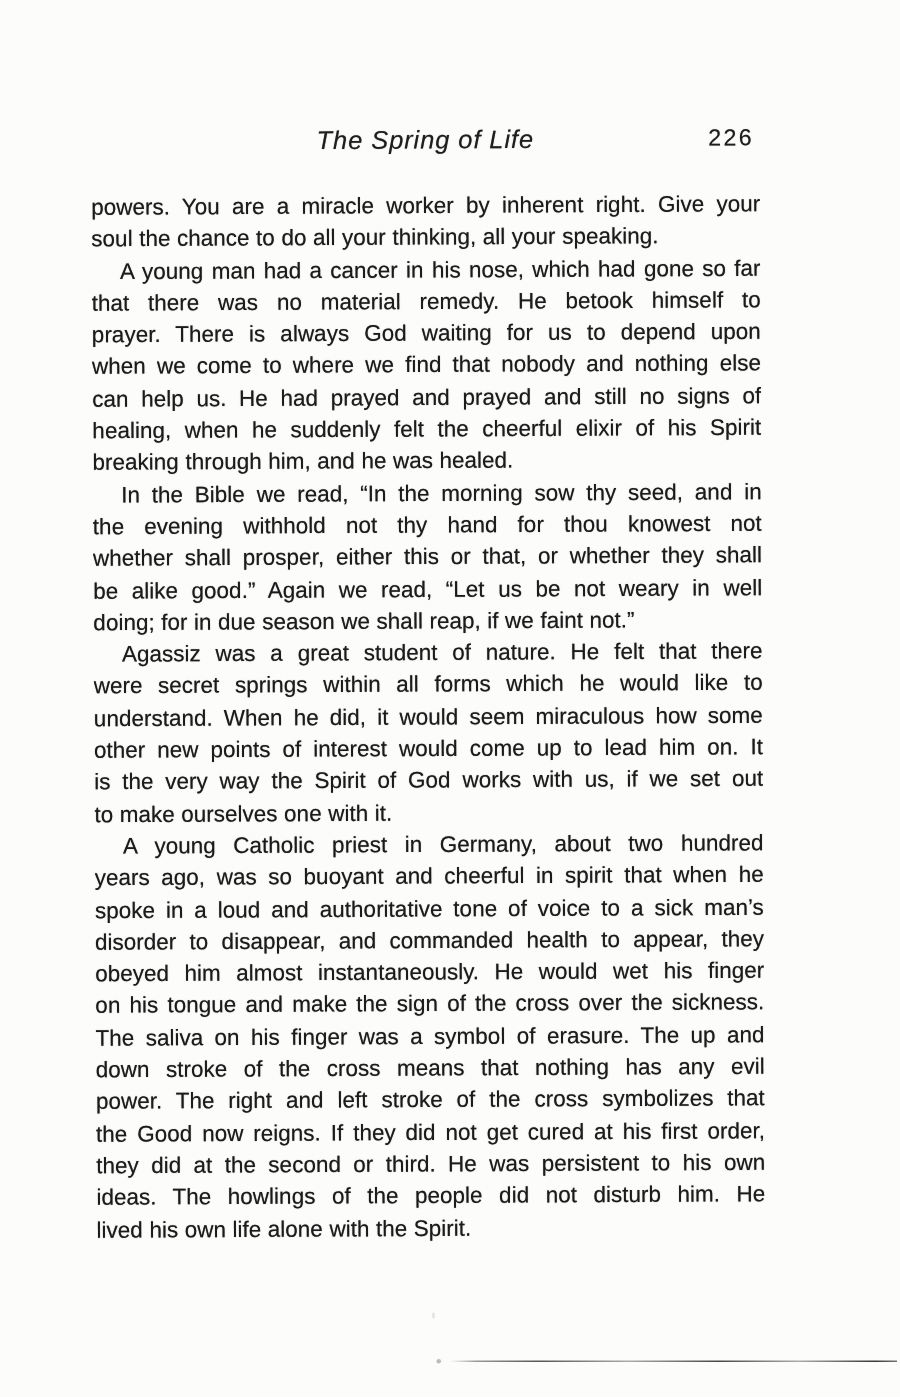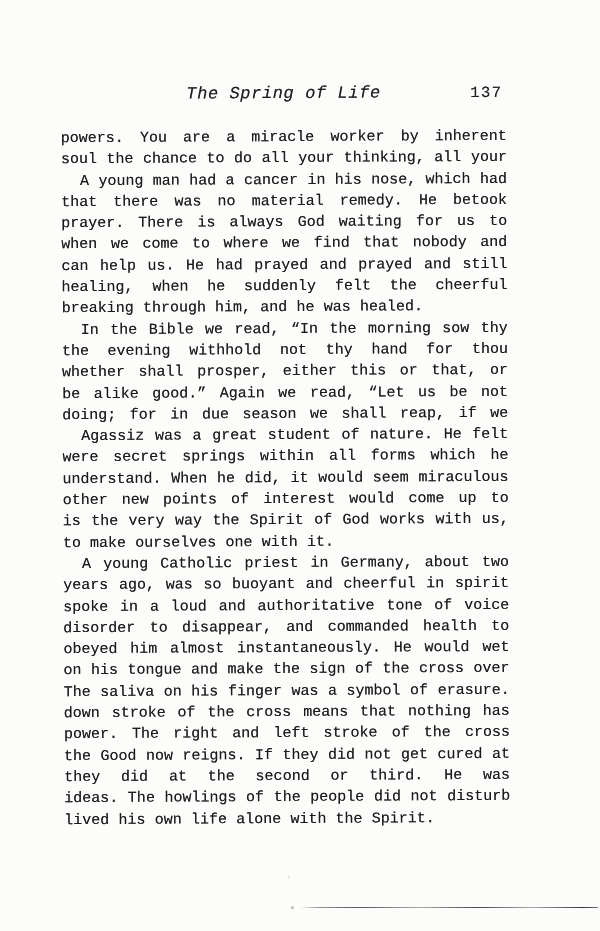--- a/index.html
+++ b/index.html
@@ -5,21 +5,21 @@
   html, body {
     margin: 0;
     padding: 0;
   }
   .page {
     position: relative;
     width: 600px;
     height: 931px;
     background: #fcfcfb;
     overflow: hidden;
-    font-family: Liberation Mono, monospace;
+    font-family: Liberation Sans, sans-serif;
     color: #1b1b1b;
   }
   .content {
     position: absolute;
     left: 62px;
     top: 0;
     width: 446px;
     height: 931px;
     transform: rotate(-0.3deg);
     transform-origin: 50% 40%;
@@ -108,21 +108,21 @@
     background: rgba(120,120,120,0.18);
   }
 </style>
 </head>
 <body>
 
 <div class="page">
   <div class="content">
     <div class="running-header">
       <span class="title">The Spring of Life</span>
-      <span class="pagenum">137</span>
+      <span class="pagenum">226</span>
     </div>
     <div class="body-text">
       <div class="paragraph">
           <div class="line">powers.  You are a miracle worker by inherent right.  Give your</div>
           <div class="line last">soul the chance to do all your thinking, all your speaking.</div>
         </div>
       <div class="paragraph">
           <div class="line indent">A young man had a cancer in his nose, which had gone so far</div>
           <div class="line">that there was no material remedy.  He betook himself to</div>
           <div class="line">prayer.  There is always God waiting for us to depend upon</div>

